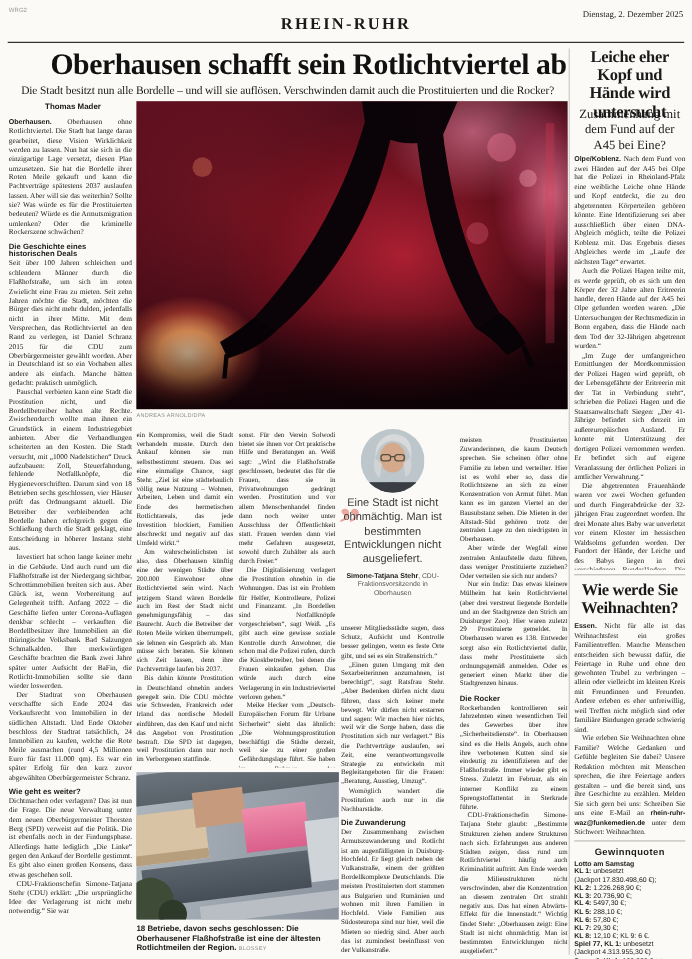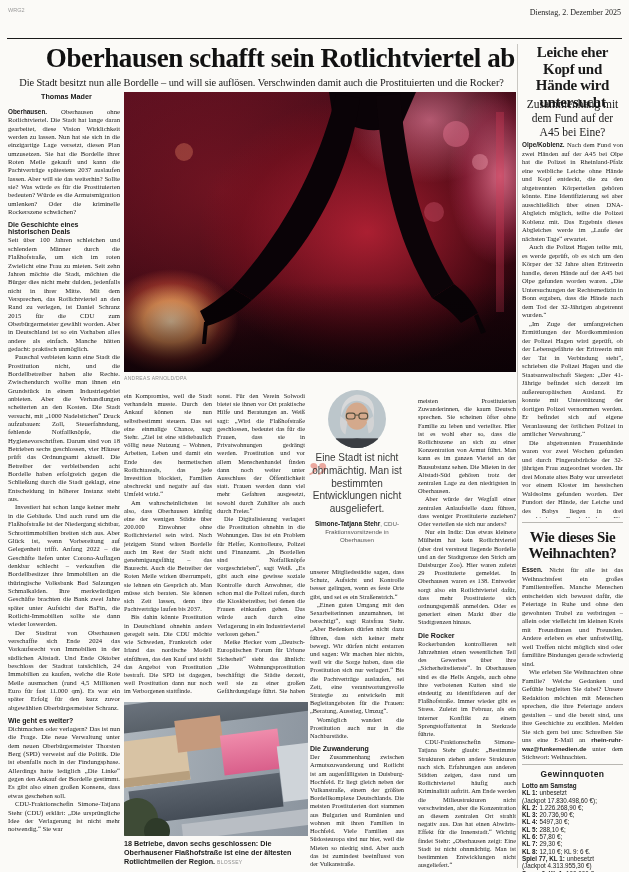--- a/index.html
+++ b/index.html
@@ -90,20 +90,21 @@
   .lotto b { font-size:6.3px; }
   .lotto .tiny { color:#8d8d8d; font-size:5.4px; }
   .email { font-weight:700; font-family:"Liberation Sans",sans-serif; font-size:6.2px; }
 </style>
 </head>
 <body>
 
 <div class="page">
 
   <div class="plate">WRG2</div>
+  <div class="section-title">RHEIN-RUHR</div>
   <div class="date">Dienstag, 2. Dezember 2025</div>
   <div class="rule-top"></div>
 
   <h1 class="headline">Oberhausen schafft sein Rotlichtviertel ab</h1>
   <div class="subheadline">Die Stadt besitzt nun alle Bordelle – und will sie auflösen. Verschwinden damit auch die Prostituierten und die Rocker?</div>
 
   <div class="col c1">
     <div class="byline">Thomas Mader</div>
     <p class="bp nofirst"><b class="loc">Oberhausen.</b> <span>Oberhausen ohne Rotlichtviertel. Die Stadt hat lange daran gearbeitet, diese Vision Wirklichkeit werden zu lassen. Nun hat sie sich in die einzigartige Lage versetzt, diesen Plan umzusetzen. Sie hat die Bordelle ihrer Roten Meile gekauft und kann die Pachtverträge spätestens 2037 auslaufen lassen. Aber will sie das weiterhin? Sollte sie? Was würde es für die Prostituierten bedeuten? Würde es die Armutsmigration umlenken? Oder die kriminelle Rockerszene schwächen?</span></p>
     <h4 class="shd">Die Geschichte eines historischen Deals</h4>
@@ -204,21 +205,21 @@
   <h2 class="sb-head">Leiche eher Kopf und Hände wird untersucht</h2>
   <div class="sb-sub">Zusammenhang mit dem Fund auf der A45 bei Eine?</div>
   <div class="col sb-body">
     <p class="bp nofirst"><b class="loc">Olpe/Koblenz.</b> <span>Nach dem Fund von zwei Händen auf der A45 bei Olpe hat die Polizei in Rheinland-Pfalz eine weibliche Leiche ohne Hände und Kopf entdeckt, die zu den abgetrennten Körperteilen gehören könnte. Eine Identifizierung sei aber ausschließlich über einen DNA-Abgleich möglich, teilte die Polizei Koblenz mit. Das Ergebnis dieses Abgleiches werde im „Laufe der nächsten Tage“ erwartet.</span></p>
     <p class="bp">Auch die Polizei Hagen teilte mit, es werde geprüft, ob es sich um den Körper der 32 Jahre alten Eritreerin handle, deren Hände auf der A45 bei Olpe gefunden worden waren. „Die Untersuchungen der Rechtsmedizin in Bonn ergaben, dass die Hände nach dem Tod der 32-Jährigen abgetrennt wurden.“</p>
     <p class="bp">„Im Zuge der umfangreichen Ermittlungen der Mordkommission der Polizei Hagen wird geprüft, ob der Lebensgefährte der Eritreerin mit der Tat in Verbindung steht“, schrieben die Polizei Hagen und die Staatsanwaltschaft Siegen: „Der 41-Jährige befindet sich derzeit im außereuropäischen Ausland. Er konnte mit Unterstützung der dortigen Polizei vernommen werden. Er befindet sich auf eigene Veranlassung der örtlichen Polizei in amtlicher Verwahrung.“</p>
     <p class="bp"><span>Die abgetrennten Frauenhände waren vor zwei Wochen gefunden und durch Fingerabdrücke der 32-jährigen Frau zugeordnet worden. Ihr drei Monate altes Baby war unverletzt vor einem Kloster im hessischen Waldsolms gefunden worden. Der Fundort der Hände, der Leiche und des Babys liegen in drei verschiedenen Bundesländern. Die Frauenleiche wurde laut Polizei am Freitagnachmittag gegen 15.15 Uhr in einem Waldstück bei Monreal im Landkreis Mayen-Koblenz gefunden.</span> </p>
   </div>
 
   <div class="sb-rule1"></div>
-  <h2 class="xmas-head">Wie dieses Sie Weihnachten?</h2>
+  <h2 class="xmas-head">Wie werde Sie Weihnachten?</h2>
   <div class="col xmas-body">
     <p class="bp nofirst"><b class="loc">Essen.</b> <span>Nicht für alle ist das Weihnachtsfest ein großes Familientreffen. Manche Menschen entscheiden sich bewusst dafür, die Feiertage in Ruhe und ohne den gewohnten Trubel zu verbringen – allein oder vielleicht im kleinen Kreis mit Freundinnen und Freunden. Andere erleben es eher unfreiwillig, weil Treffen nicht möglich sind oder familiäre Bindungen gerade schwierig sind.</span></p>
     <p class="bp"><span>Wie erleben Sie Weihnachten ohne Familie? Welche Gedanken und Gefühle begleiten Sie dabei? Unsere Redaktion möchten mit Menschen sprechen, die ihre Feiertage anders gestalten – und die bereit sind, uns ihre Geschichte zu erzählen. Melden Sie sich gern bei uns: Schreiben Sie uns eine E-Mail an</span> <span class="email">rhein-ruhr-waz@funkemedien.de</span> <span>unter dem Stichwort: Weihnachten.</span></p>
   </div>
 
   <div class="sb-rule2"></div>
   <h3 class="lotto-head">Gewinnquoten</h3>
   <div class="lotto">
     <div><b>Lotto am Samstag</b></div>
     <div class="lrow"><b>KL 1:</b> <span>unbesetzt</span></div>

